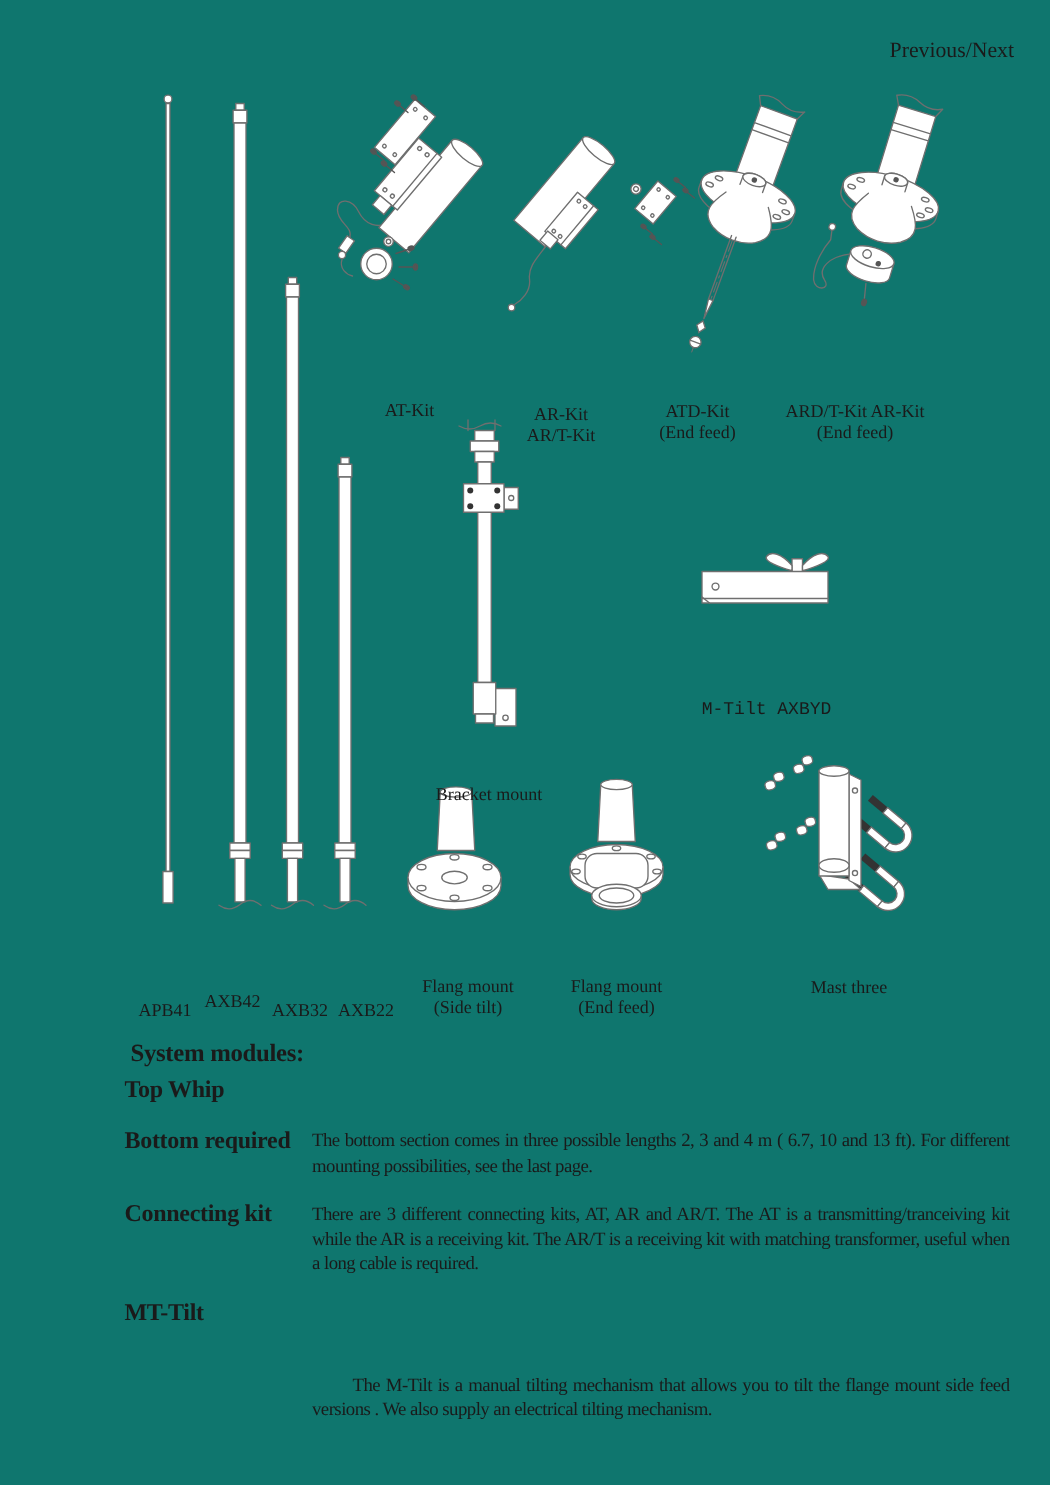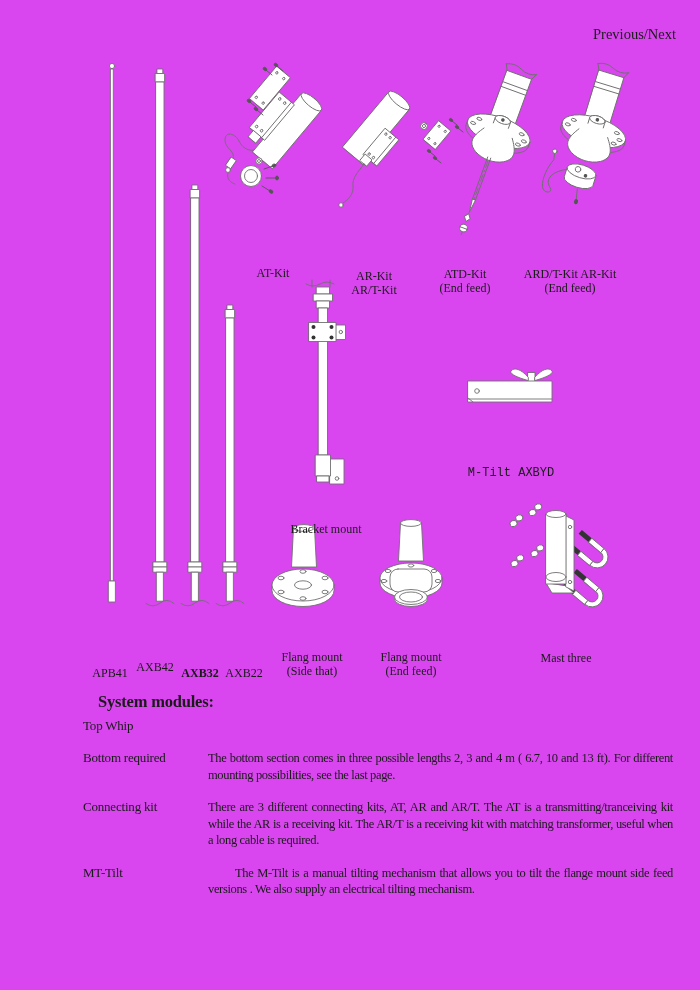--- a/index.html
+++ b/index.html
@@ -1,42 +1,42 @@
 <!DOCTYPE html>
 <html><head>
 <meta charset="utf-8">
 <style>
   html,body { margin:0; padding:0; background:#e8e8e8; }
   .page {
-    position:relative; width:700px; height:990px; background:#d946ef;
+    position:relative; width:700px; height:990px; background:#0f766e;
     font-family:"Liberation Serif", serif; color:#1a1a1a; overflow:hidden;
     margin:0 auto;
   }
   .prev-next {
     position:absolute; top:26px; right:24px; font-size:14.5px; color:#1a1a1a;
     cursor:pointer; white-space:nowrap;
   }
   svg.art { position:absolute; left:0; top:0; }
   .dlabel {
     position:absolute; transform:translateX(-50%);
     font-size:12px; line-height:14px; text-align:center; color:#1a1a1a;
     white-space:nowrap;
     margin-top:36px;
   }
   .modules { position:absolute; left:83px; top:692px; width:592px; }
   .modules h2 {
-    margin:0 0 6px 15px; font-size:16.5px; font-weight:bold; letter-spacing:-0.2px;
+    margin:0 0 6px 4px; font-size:16.5px; font-weight:bold; letter-spacing:-0.2px;
   }
   .mrow { display:flex; margin-bottom:16px; }
-  .mterm { width:125px; flex:0 0 125px; font-weight:normal; font-size:13px; letter-spacing:-0.2px; }
+  .mterm { width:125px; flex:0 0 125px; font-weight:bold; font-size:16px; letter-spacing:-0.2px; }
   .mdesc {
     width:465px; font-size:12.5px; line-height:16.5px; letter-spacing:-0.35px;
     text-align:justify;
   }
-  .mdesc.indent { text-indent:27px; }
+  .mdesc.indent { text-indent:27px;margin-top:48px; }
 </style>
 </head>
 <body>
 
 <div class="page">
 
   <span class="prev-next">Previous/Next</span>
 
   <svg class="art" width="700" height="660" viewBox="0 0 700 660">
     <g stroke="#6f6f6f" stroke-width="0.9" fill="none" stroke-linecap="round" stroke-linejoin="round">
@@ -348,30 +348,30 @@
     <div>(End feed)</div>
   </div>
   <div class="dlabel" style="left:570px; top:231px;">
     <div>ARD/T-Kit AR-Kit</div>
     <div>(End feed)</div>
   </div>
   <div class="dlabel" style="left:326px; top:486px;">Bracket mount</div>
   <div class="dlabel" style="left:511px; top:430px;font-family:Liberation Mono, monospace;">M-Tilt AXBYD</div>
   <div class="dlabel" style="left:312px; top:614px;">
     <div>Flang mount</div>
-    <div>(Side that)</div>
+    <div>(Side tilt)</div>
   </div>
   <div class="dlabel" style="left:411px; top:614px;">
     <div>Flang mount</div>
     <div>(End feed)</div>
   </div>
   <div class="dlabel" style="left:566px; top:615px;">Mast three</div>
   <div class="dlabel" style="left:110px; top:630px;">APB41</div>
   <div class="dlabel" style="left:155px; top:624px;">AXB42</div>
-  <div class="dlabel" style="left:200px; top:630px;font-weight:bold;">AXB32</div>
+  <div class="dlabel" style="left:200px; top:630px;">AXB32</div>
   <div class="dlabel" style="left:244px; top:630px;">AXB22</div>
 
   <div class="modules">
     <h2>System modules:</h2>
     <div class="mrow">
       <div class="mterm">Top Whip</div>
     </div>
     <div class="mrow">
       <div class="mterm">Bottom required</div>
       <div class="mdesc">The bottom section comes in three possible lengths 2, 3 and 4 m ( 6.7, 10 and 13 ft). For different mounting possibilities, see the last page.</div>

